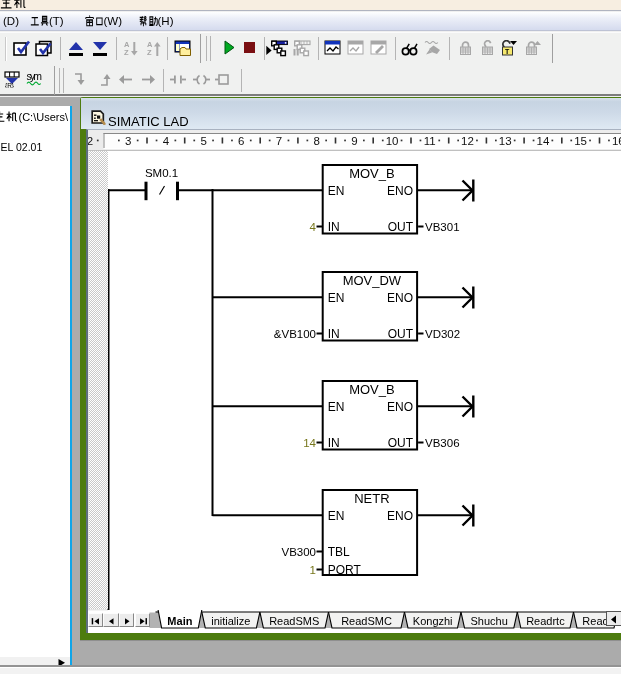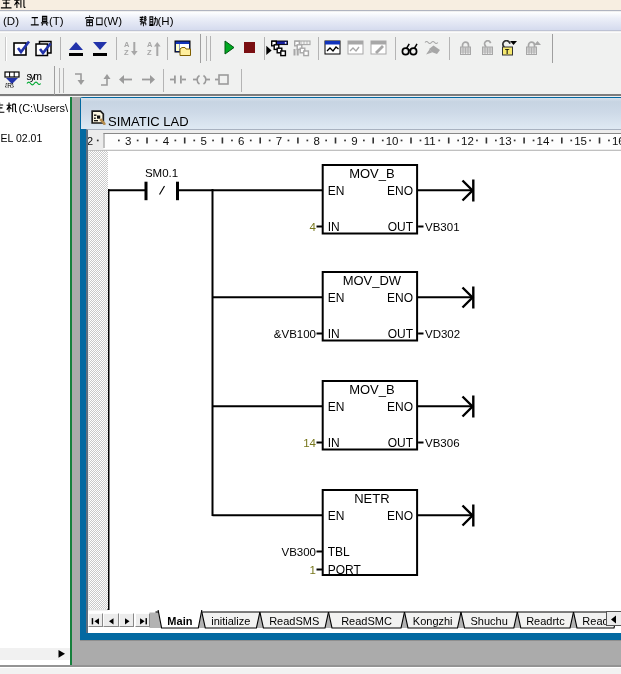--- a/index.html
+++ b/index.html
@@ -203,39 +203,39 @@
       </svg>
 <svg class="abs" style="left:215px;top:40px;" width="16" height="15" viewBox="0 0 16 15">
         <rect x="0" y="6.6" width="3.5" height="1.8" fill="#9b9b9b"></rect>
         <rect x="4" y="3" width="9" height="9" fill="none" stroke="#9b9b9b" stroke-width="1.6"></rect>
       </svg>
 <div class="abs" style="left:241px;top:37px;width:1px;height:23px;background:#b4b4b4;"></div>
 </div>
 
 <div class="abs" style="left:0;top:97px;width:621px;height:568px;background:#ababab;"></div>
 
-<div class="abs" style="left:0;top:97px;width:72px;height:568px;background:#fff;border-right:2px solid #15803d;overflow:hidden;">
+<div class="abs" style="left:0;top:106px;width:72px;height:568px;background:#fff;border-right:2px solid #0ea5e9;overflow:hidden;">
  <svg class="abs" style="left:0;top:4px;" width="72" height="13" viewBox="0 0 72 13">
         <path transform="translate(-6,0.8) scale(0.9167,0.9583)" d="M5.3 0.3 L6.6 1.8 M2 3.3 H10 M2.8 6.4 H9.2 M0.7 10.9 H11.3 M6 3.3 V10.9" fill="none" stroke="#000" stroke-width="1.20"></path>
         <path transform="translate(6,0.8) scale(0.9167,0.9583)" d="M0.6 3.6 H6 M3.3 0.8 V11 M3.2 4.8 L0.9 8.4 M3.5 4.8 L5.8 7.6 M7.3 2.4 V10.7 M7.3 2.4 H10.3 M10.3 2.4 V9.0 Q10.3 10.9 11.8 10.3" fill="none" stroke="#000" stroke-width="1.20"></path>
       </svg>
  <div class="abs" style="left:18.5px;top:4.5px;font-size:11px;color:#000;white-space:pre;">(C:\Users\</div>
  <div class="abs" style="left:-7px;top:35px;font-size:10.5px;color:#000;white-space:pre;">REL 02.01</div>
  <div class="abs" style="left:0;top:551px;width:72px;height:12px;background:#f1f1f1;">
    <svg width="72" height="13" style="display:block">
           <polygon points="58.5,2 65,5.8 58.5,9.8" fill="#000"></polygon>
         </svg>
  </div>
 </div>
 
 <div class="abs" style="left:0;top:664.5px;width:621px;height:2px;background:#939393;"></div>
 <div class="abs" style="left:0;top:666.5px;width:621px;height:1px;background:#ffffff;"></div>
 <div class="abs" style="left:0;top:667.5px;width:621px;height:6.5px;background:#f2f2f2;"></div>
 
-<div class="abs" style="left:80px;top:97px;width:541px;height:543px;background:#0369a1;border-top-left-radius:3px;overflow:hidden;">
+<div class="abs" style="left:80px;top:97px;width:541px;height:543px;background:#4d7c0f;border-top-left-radius:3px;overflow:hidden;">
 
   <div class="abs" style="left:1px;top:1px;width:540px;height:31px;background:linear-gradient(#d7e1ed 0%,#c7d4e2 12%,#cdd9e7 45%,#dde8f2 95%,#dfe9f3 100%);">
     <svg class="abs" style="left:10px;top:12px;" width="15" height="15" viewBox="0 0 15 15">
       <path d="M 1.2 1.2 H 9.5 L 12.3 4 V 13 H 1.2 Z" fill="#fcf7e2" stroke="#1a1a1a" stroke-width="1.7"></path>
       <rect x="3" y="4.5" width="2.5" height="1.4" fill="#111"></rect>
       <rect x="3" y="7.5" width="1.8" height="1.4" fill="#111"></rect>
       <rect x="6" y="5.5" width="3.2" height="3.2" fill="#111"></rect>
       <rect x="3" y="10" width="4" height="1.3" fill="#111"></rect>
       <path d="M 9.2 9.2 L 13 13.2 L 13.8 14.8" stroke="#b58d4e" stroke-width="2.6" fill="none"></path>
     </svg>

